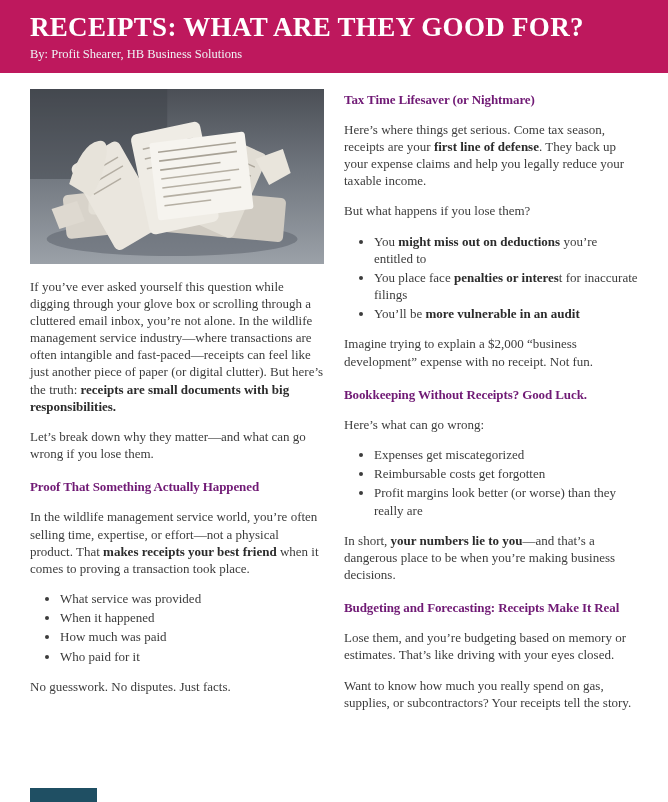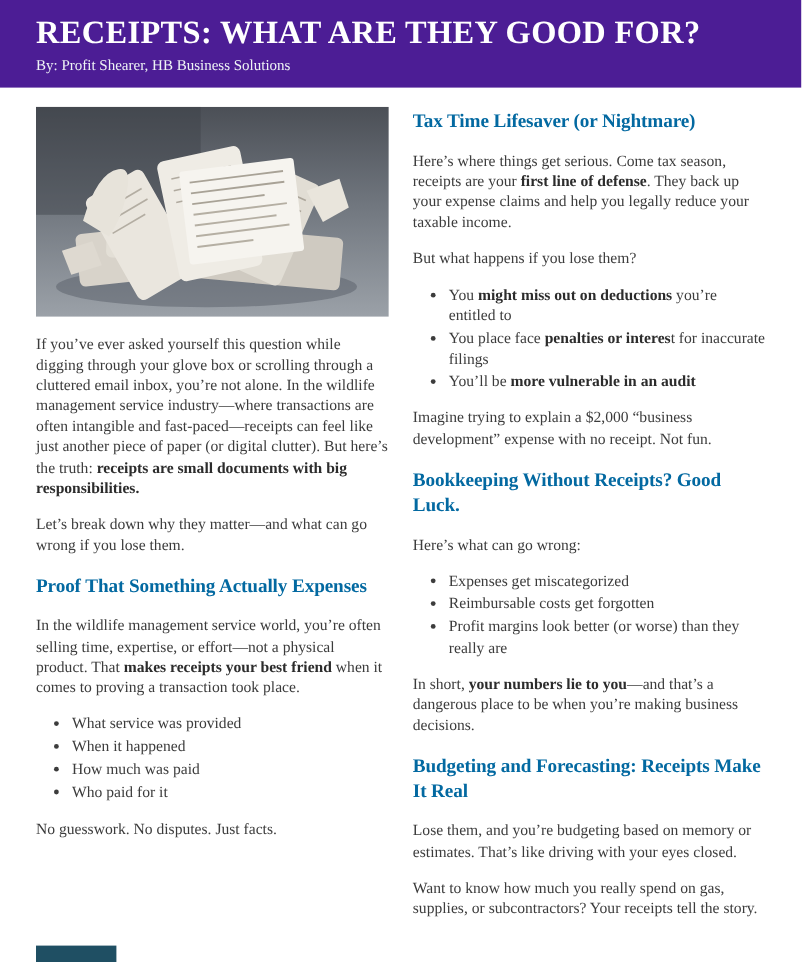--- a/index.html
+++ b/index.html
@@ -6,21 +6,21 @@
   .page {
     position: relative;
     width: 668px;
     height: 802px;
     background: #ffffff;
     font-family: "Liberation Serif", "DejaVu Serif", serif;
     overflow: hidden;
   }
   
   .masthead {
-    background: #4c1d95;
+    background: #be185d;
     color: #ffffff;
     padding: 13px 30px 11px 30px;
   }
   .masthead h1 {
     margin: 0;
     font-size: 27px;
     font-weight: bold;
     letter-spacing: 0.3px;
     line-height: 1.1;
   }
@@ -37,23 +37,23 @@
   }
   .col {
     flex: 1;
     min-width: 0;
     font-size: 13px;
     line-height: 1.32;
     color: #3c3c3c;
   }
   .col p { margin: 0 0 13px 0; }
   .col h2 {
-    font-size: 16px;
+    font-size: 13px;
     font-weight: bold;
-    color: #0369a1;
+    color: #701a75;
     margin: 16px 0 13px 0;
     letter-spacing: -0.1px;
   }
   .col h2.first { margin-top: 2px; }
   .col strong { color: #2c2c2c; }
   .col ul {
     margin: 0 0 13px 0;
     padding-left: 30px;
     list-style: disc;
   }
@@ -139,21 +139,21 @@
 
           <polygon points="230,70 258,60 266,84 244,96" fill="#e9e5dc"></polygon>
           <polygon points="22,120 48,112 56,132 30,140" fill="#ded9d0"></polygon>
         </svg>
       </div>
 
       <p><span>If you’ve ever asked yourself this question while digging through your glove box or scrolling through a cluttered email inbox, you’re not alone. In the wildlife management service industry—where transactions are often intangible and fast-paced—receipts can feel like just another piece of paper (or digital clutter). But here’s the truth: </span><strong>receipts are small documents with big responsibilities.</strong></p>
 
       <p>Let’s break down why they matter—and what can go wrong if you lose them.</p>
 
-      <h2>Proof That Something Actually Expenses</h2>
+      <h2>Proof That Something Actually Happened</h2>
 
       <p><span>In the wildlife management service world, you’re often selling time, expertise, or effort—not a physical product. That </span><strong>makes receipts your best friend</strong><span> when it comes to proving a transaction took place.</span></p>
 
 
       <ul>
         <li>What service was provided</li>
         <li>When it happened</li>
         <li>How much was paid</li>
         <li>Who paid for it</li>
       </ul>

